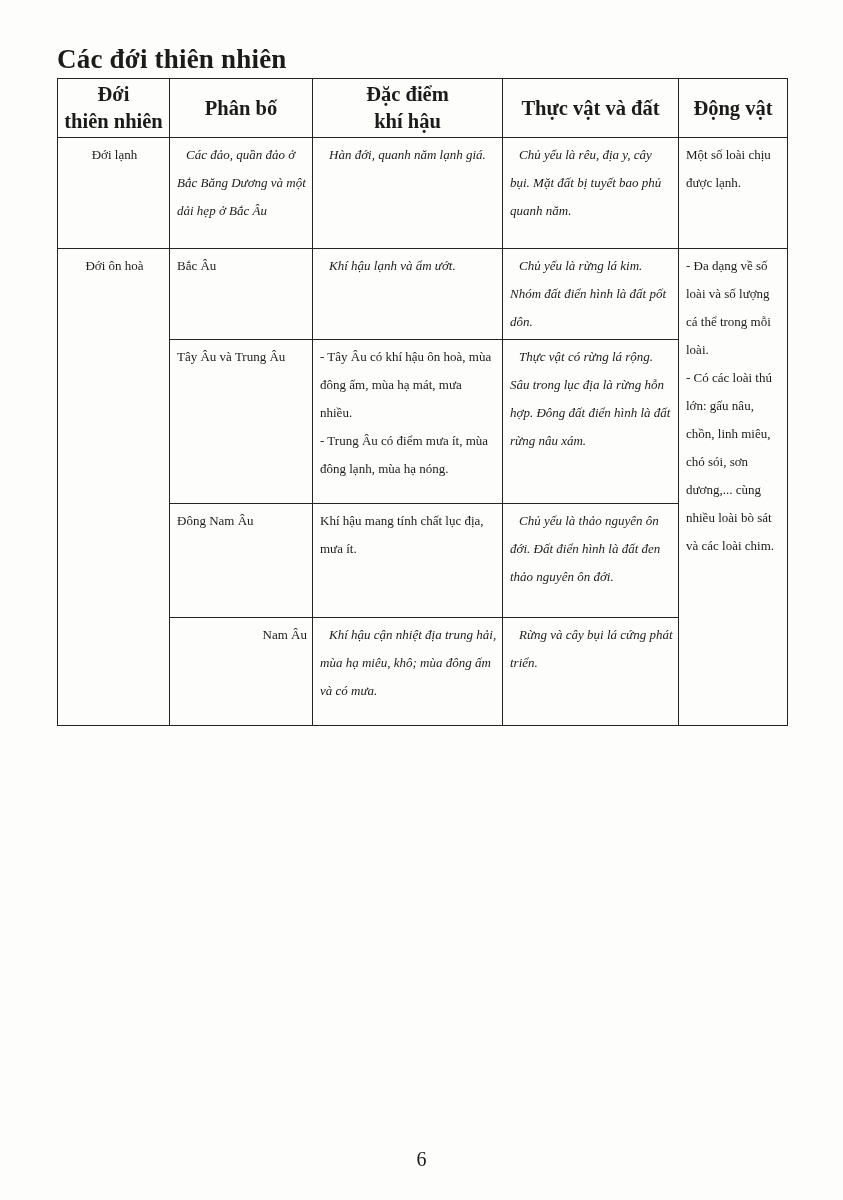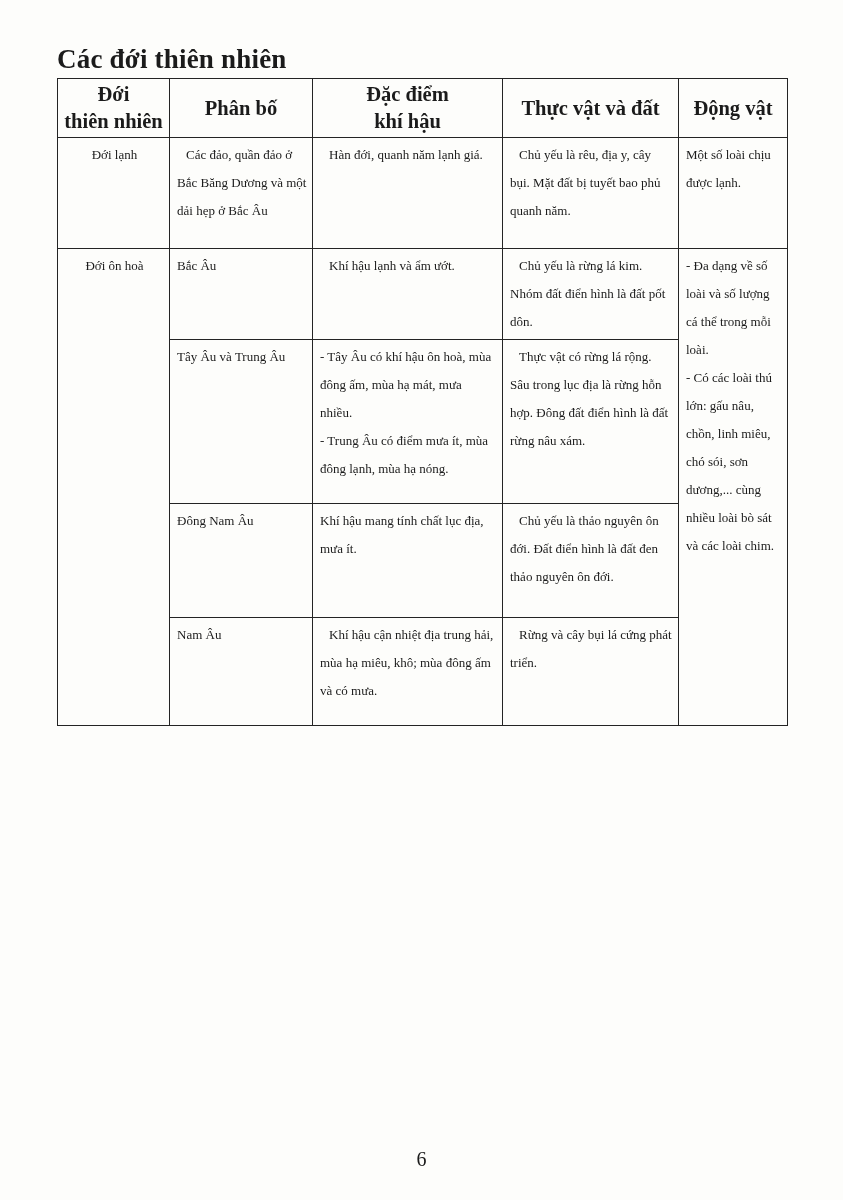--- a/index.html
+++ b/index.html
@@ -55,22 +55,22 @@
   tr.row-lanh     { height: 111px; }
   tr.row-bacau    { height: 86px; }
   tr.row-tayau    { height: 164px; }
   tr.row-dongnam  { height: 114px; }
   tr.row-namau    { height: 108px; }
   td.zone-cell {
     text-align: center;
     vertical-align: middle;
     padding: 2px;
   }
-  td.indent { text-indent: 9px; }
-  td.v-middle { vertical-align: middle; }
+  td.indent { text-indent: 9px; font-style: italic; }
+  td.v-middle { vertical-align: middle; text-align: right; }
   .page-number {
     position: absolute;
     top: 1148px;
     left: 0;
     width: 843px;
     text-align: center;
     font-size: 20px;
   }
 </style>
 </head>

